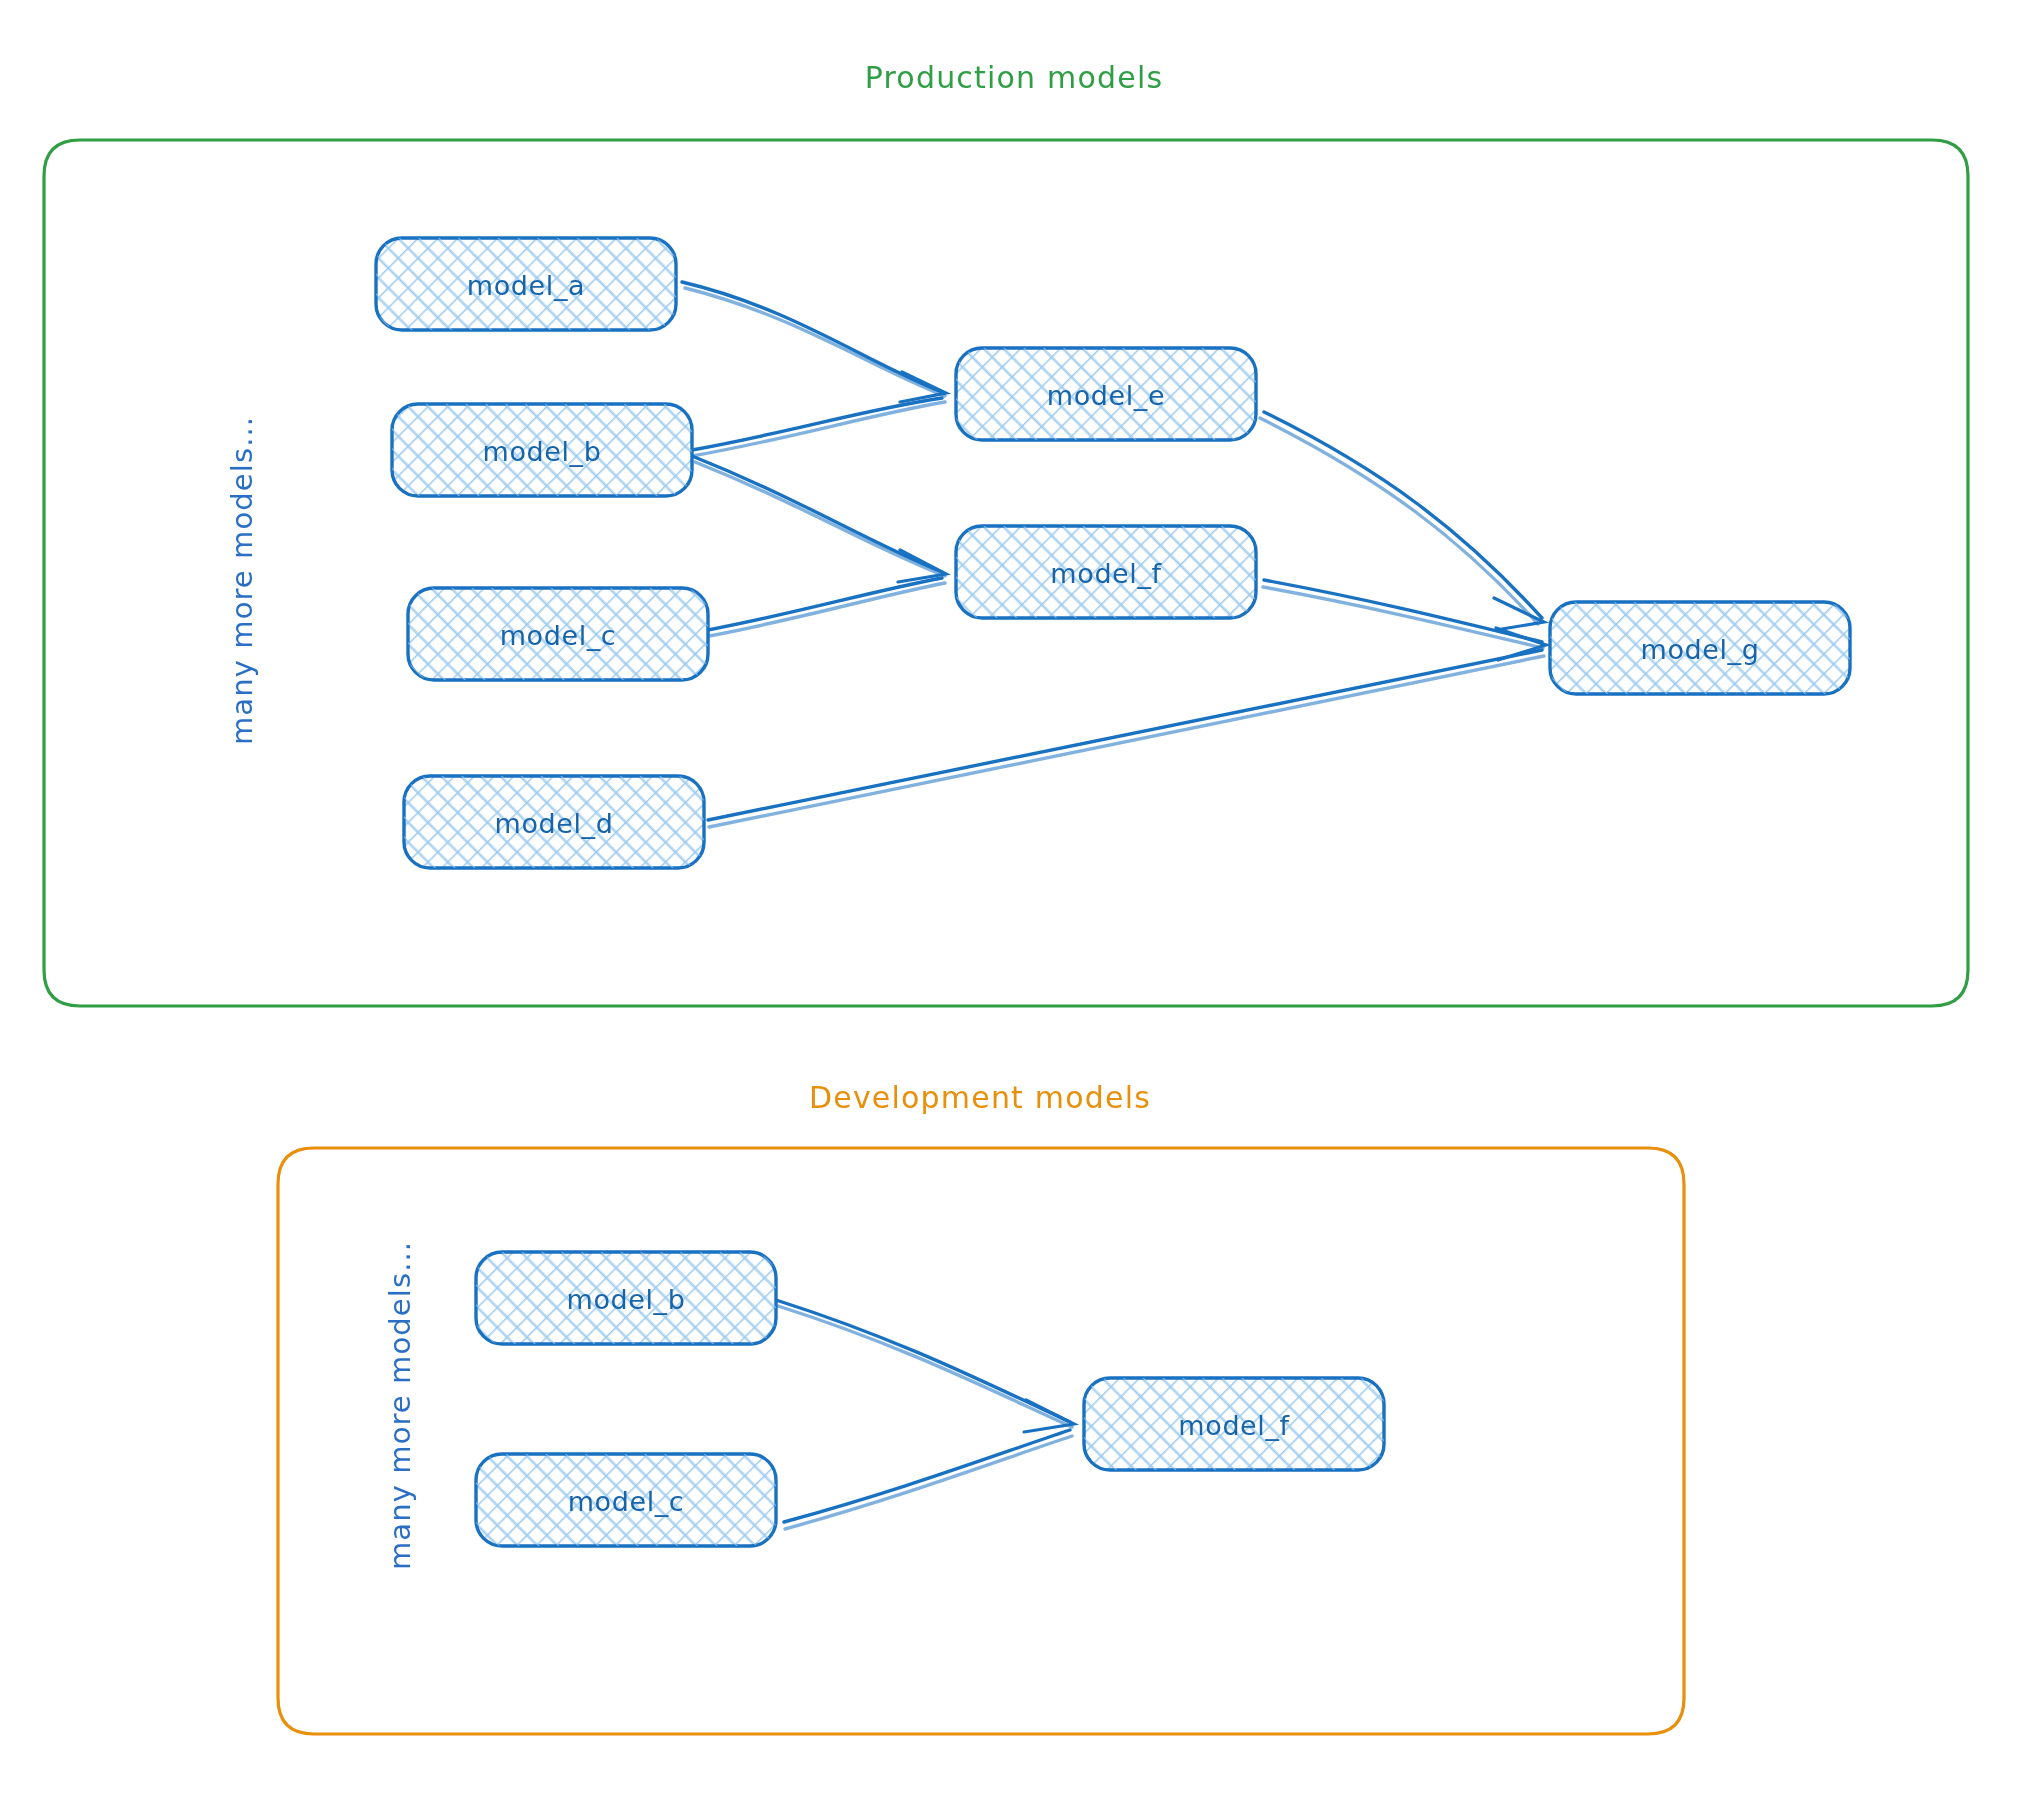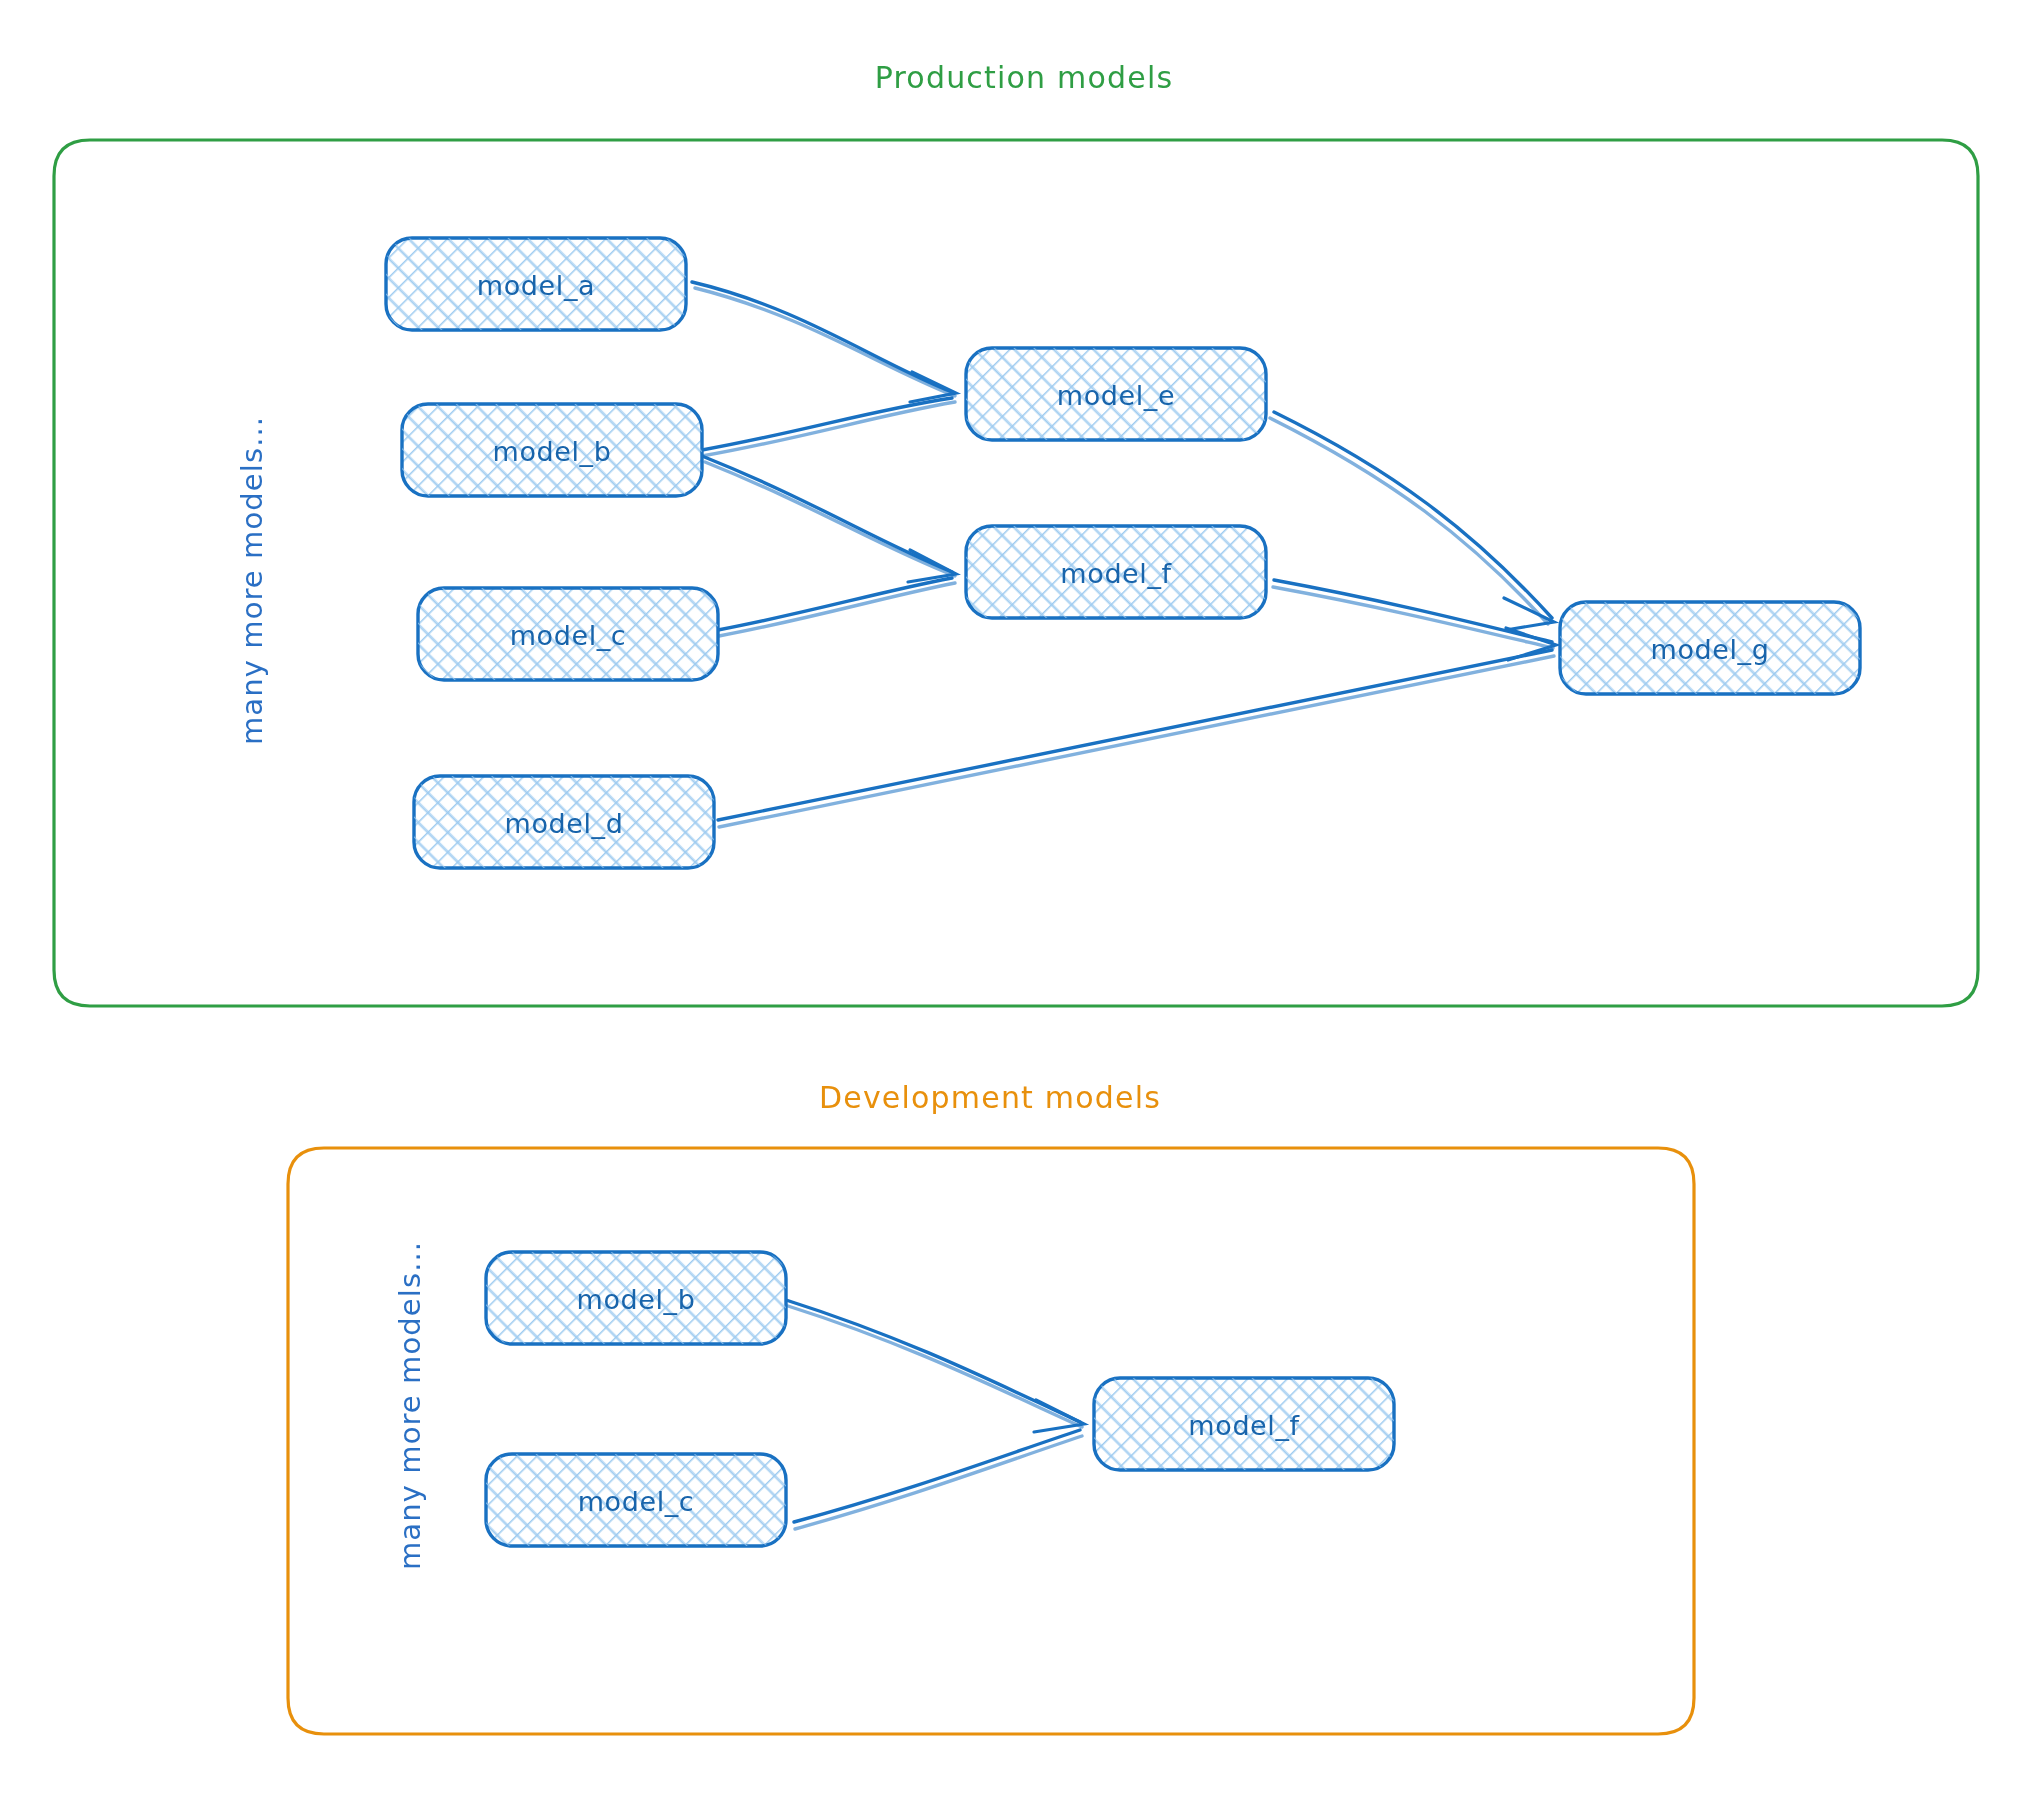--- a/index.html
+++ b/index.html
@@ -1,20 +1,20 @@
 <!DOCTYPE html>
 <html><head>
 <meta charset="utf-8">
 <style>
   html,body{margin:0;padding:0;background:#ffffff;}
   body{
     width:2024px;height:1818px;position:relative;overflow:hidden;
     font-family:"DejaVu Sans", sans-serif;
   }
-  #stage{position:absolute;left:12px;top:0;width:1851px;height:1818px;}
+  #stage{position:absolute;left:2px;top:0;width:1851px;height:1818px;}
   svg#scene{position:absolute;left:0;top:0;width:2024px;height:1818px;display:block;}
 
   .frame-title{
     font-family:"DejaVu Sans", sans-serif;
     font-size:30px;letter-spacing:1.2px;font-weight:400;
   }
   .node-label{
     font-family:"DejaVu Sans", sans-serif;
     font-size:27px;fill:#1864ab;letter-spacing:0.6px;
   }

